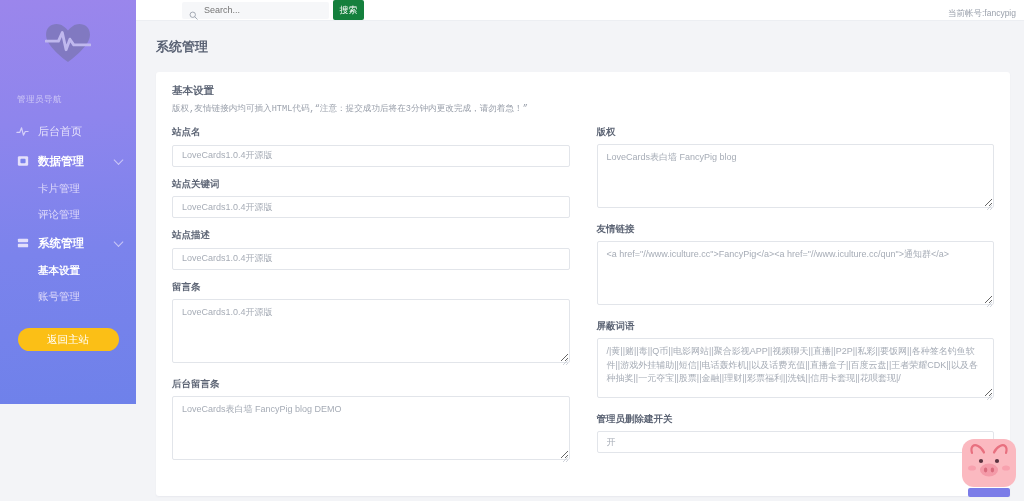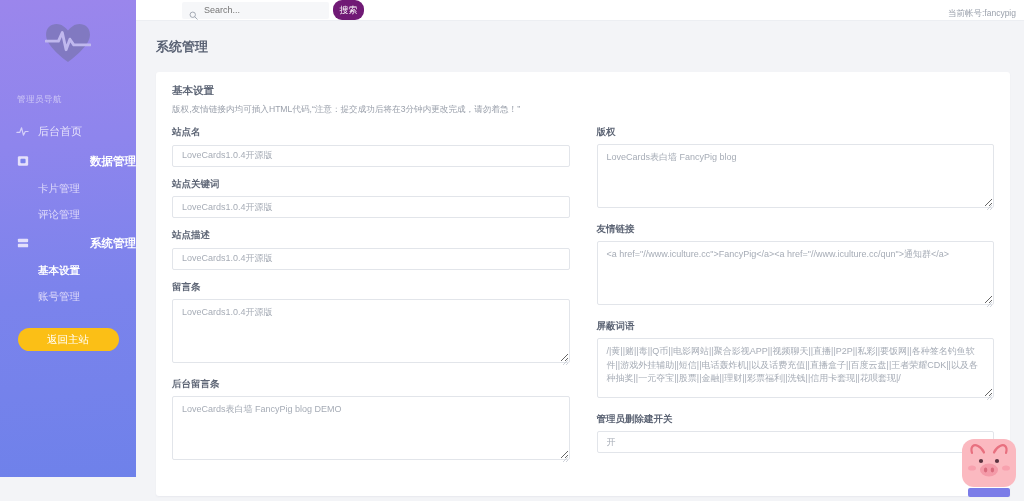--- a/index.html
+++ b/index.html
@@ -6,21 +6,21 @@
   html, body {
     width: 1024px; height: 501px;
     overflow: hidden;
     font-family: "Liberation Sans", "DejaVu Sans", sans-serif;
     background: #f3f4f7;
   }
   .app { position: relative; width: 1024px; height: 501px; display: flex; }
 
   
   .sidebar {
-    width: 136px; height: 477px; flex: 0 0 136px;
+    width: 136px; height: 404px; flex: 0 0 136px;
     background: linear-gradient(175deg, #9b86ec 0%, #8e85ed 30%, #7b83ec 62%, #6e81ea 100%);
     position: relative;
     color: #fff;
   }
   .logo-wrap {
     height: 86px; display: flex; align-items: center; justify-content: center;
   }
   .logo-icon { width: 46px; height: 42px; opacity: .82; }
   .nav-title {
     font-size: 8.5px; color: #d8d2f7; letter-spacing: .5px;
@@ -30,21 +30,21 @@
   .nav-item {
     display: flex; align-items: center;
     height: 30px; padding-left: 16px; position: relative;
     font-size: 11px; color: #e6e2fb; cursor: pointer;
   }
   .nav-item .ico {
     width: 13px; height: 13px; margin-right: 9px;
     display: inline-flex; align-items: center; justify-content: center;
     opacity: .9;
   }
-  .nav-item.group { color: #ffffff; font-weight: bold; font-size: 11.5px; justify-content: space-between; }
+  .nav-item.group { color: #ffffff; font-weight: bold; font-size: 11.5px; }
   .nav-item .chev {
     position: absolute; right: 14px; top: 50%; transform: translateY(-60%);
     width: 7px; height: 7px; border-right: 1.3px solid #ddd8f9; border-bottom: 1.3px solid #ddd8f9;
     transform: translateY(-65%) rotate(45deg);
     opacity: .8;
   }
   .sub-item {
     height: 26px; display: flex; align-items: center;
     padding-left: 38px; font-size: 10.5px; color: #ded9fa; cursor: pointer;
   }
@@ -72,42 +72,42 @@
     background: #f6f7f9; border-radius: 2px;
   }
   .search-icon { width: 9px; height: 9px; margin: 0 6px 0 7px; flex: 0 0 auto; }
   .search-input {
     border: none; outline: none; background: transparent;
     font-size: 9px; color: #9aa0ab; width: 110px;
     font-family: inherit;
   }
   .search-btn {
     margin-left: 4px; width: 31px; height: 20px;
-    background: #701a75; color: #fff; border: none; cursor: pointer;
-    font-size: 9px; border-radius: 9px; font-family: inherit;
+    background: #15803d; color: #fff; border: none; cursor: pointer;
+    font-size: 9px; border-radius: 2px; font-family: inherit;
   }
   .account {
     position: absolute; right: 8px; top: 8px;
     font-size: 8.5px; color: #9ba1ac;
   }
 
   .page-title {
     font-size: 13px; font-weight: bold; color: #5a6274;
     padding: 17px 0 0 20px;
   }
 
   .card {
     margin: 16px 14px 0 20px;
     background: #fff; border-radius: 3px;
     box-shadow: 0 1px 2px rgba(60,70,95,.06);
     padding: 12px 16px 18px 16px;
     height: 424px;
   }
   .card-title { font-size: 10.5px; font-weight: bold; color: #5d6575; margin-bottom: 5px; }
-  .card-desc { font-size: 8.6px; color: #9aa0ab; line-height: 1.45; margin-bottom: 11px; }
+  .card-desc { font-size: 8.6px; color: #9aa0ab; line-height: 1.45; margin-bottom: 11px; font-family: Liberation Mono, monospace; }
 
   .cols { display: flex; gap: 27px; }
   .col { flex: 1; min-width: 0; }
 
   .field { margin-bottom: 11px; }
   .field-label {
     font-size: 9.5px; font-weight: bold; color: #5d6575;
     display: block; margin-bottom: 5px;
   }
   .inp {

